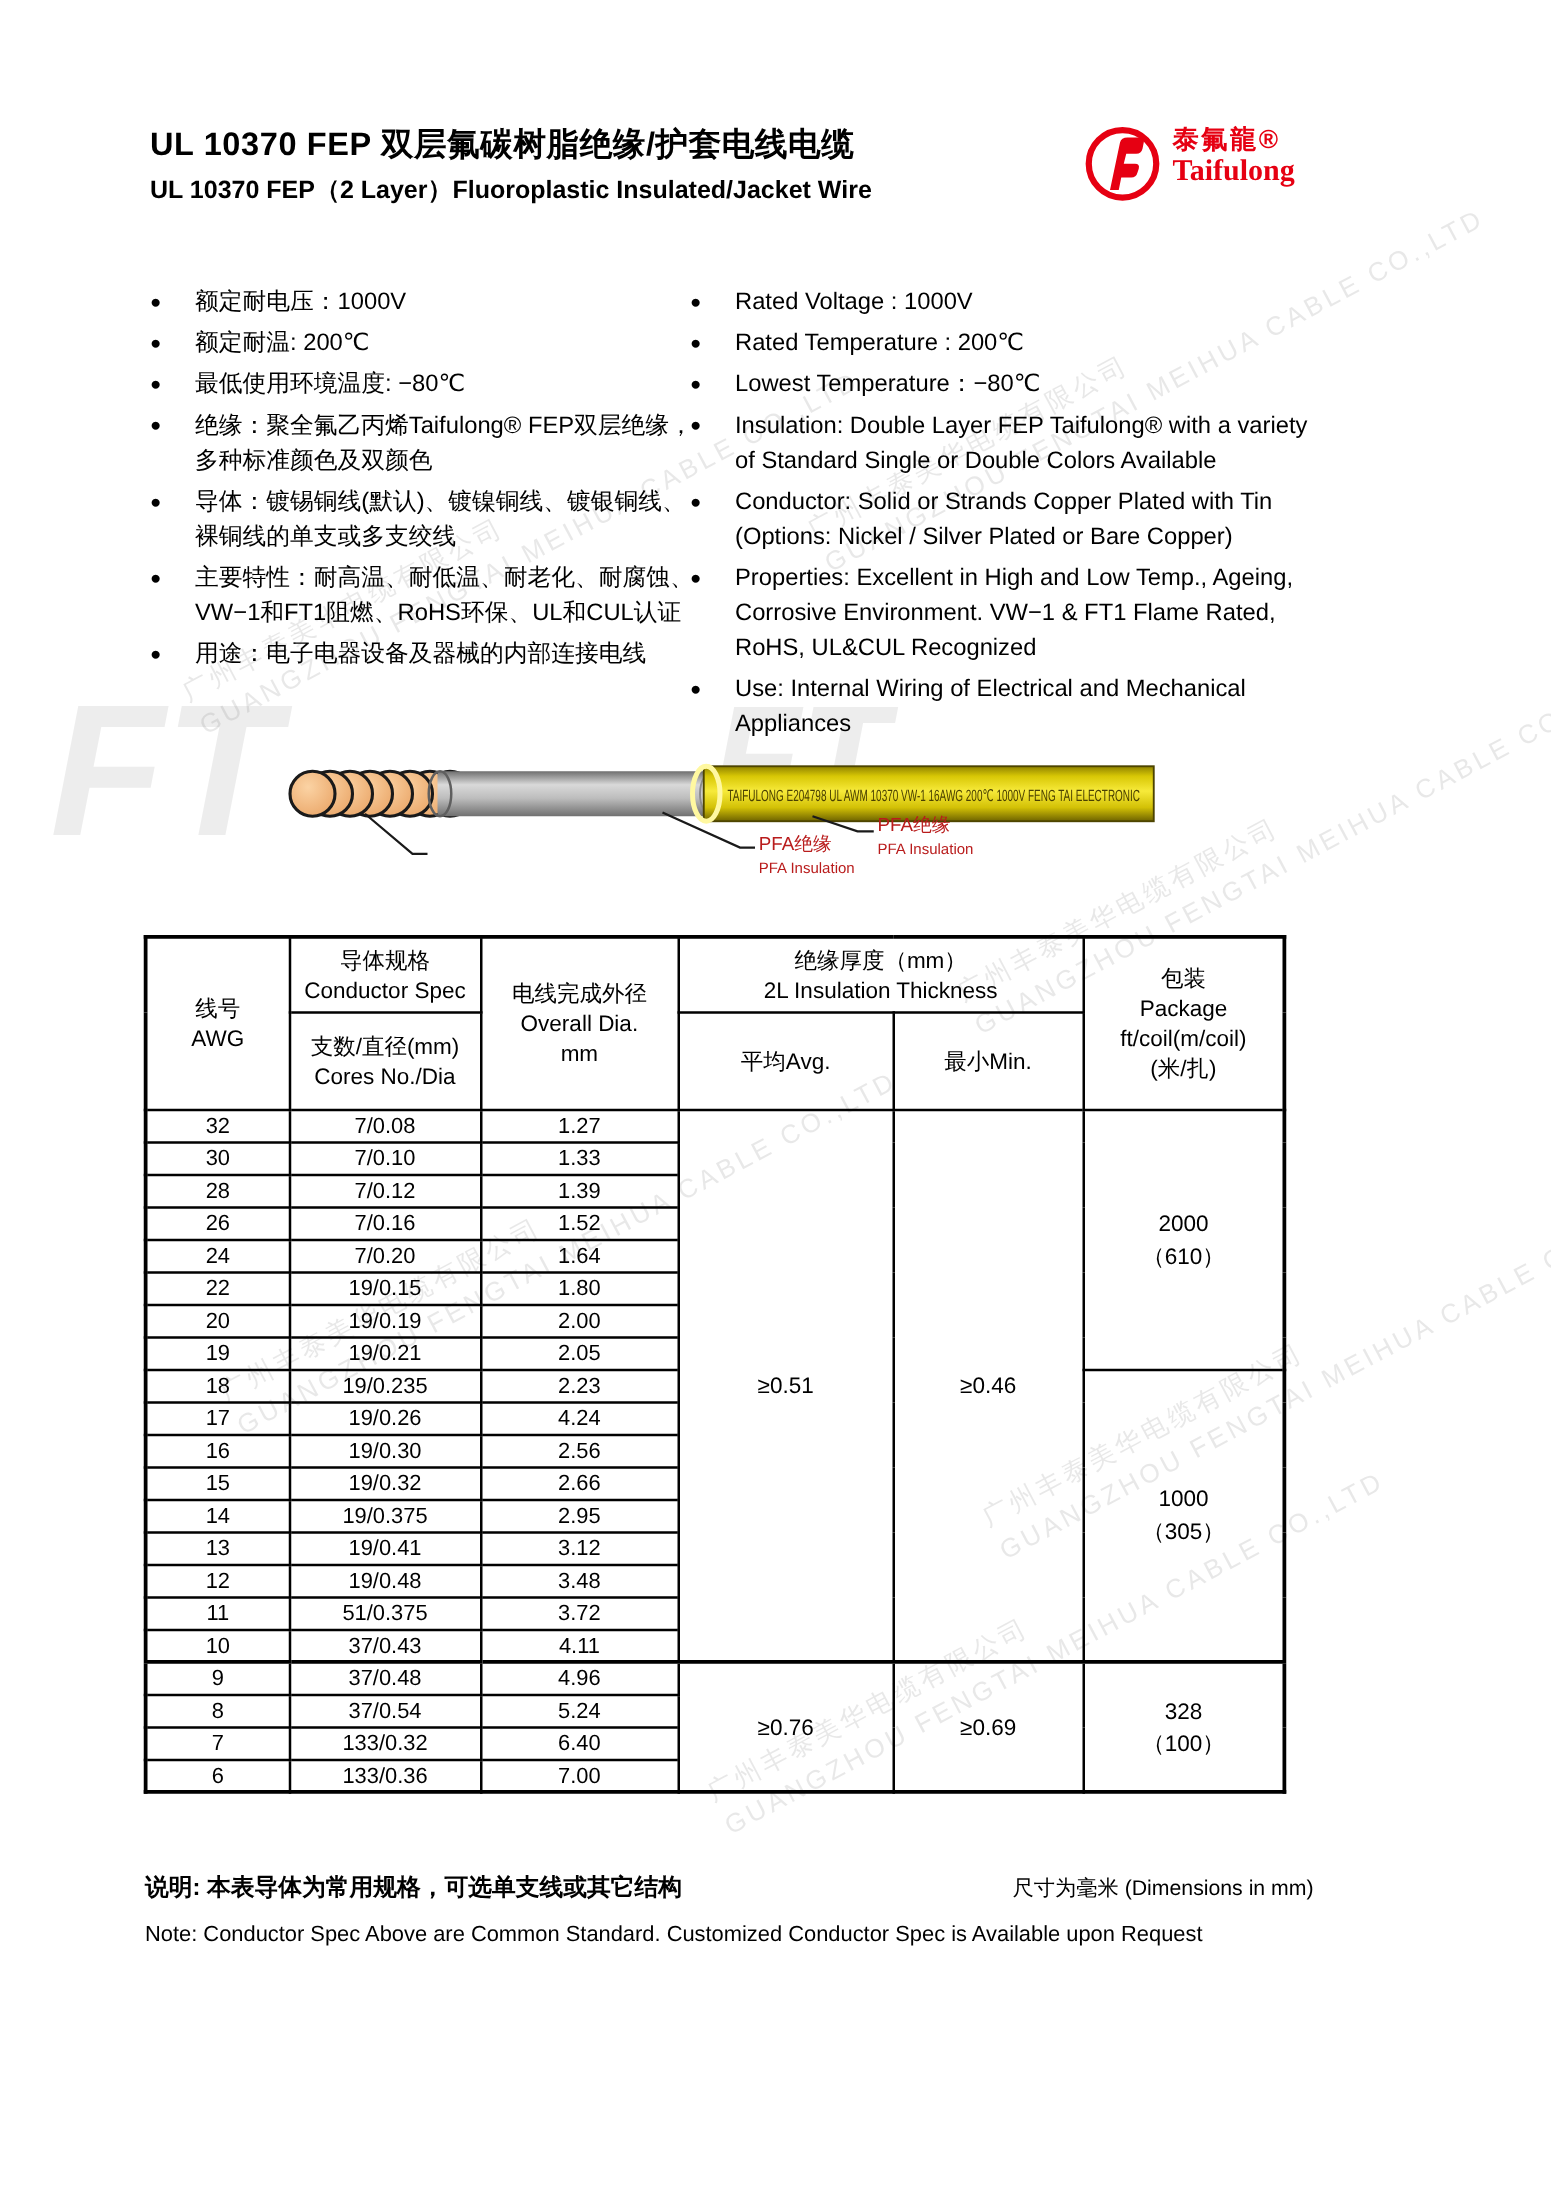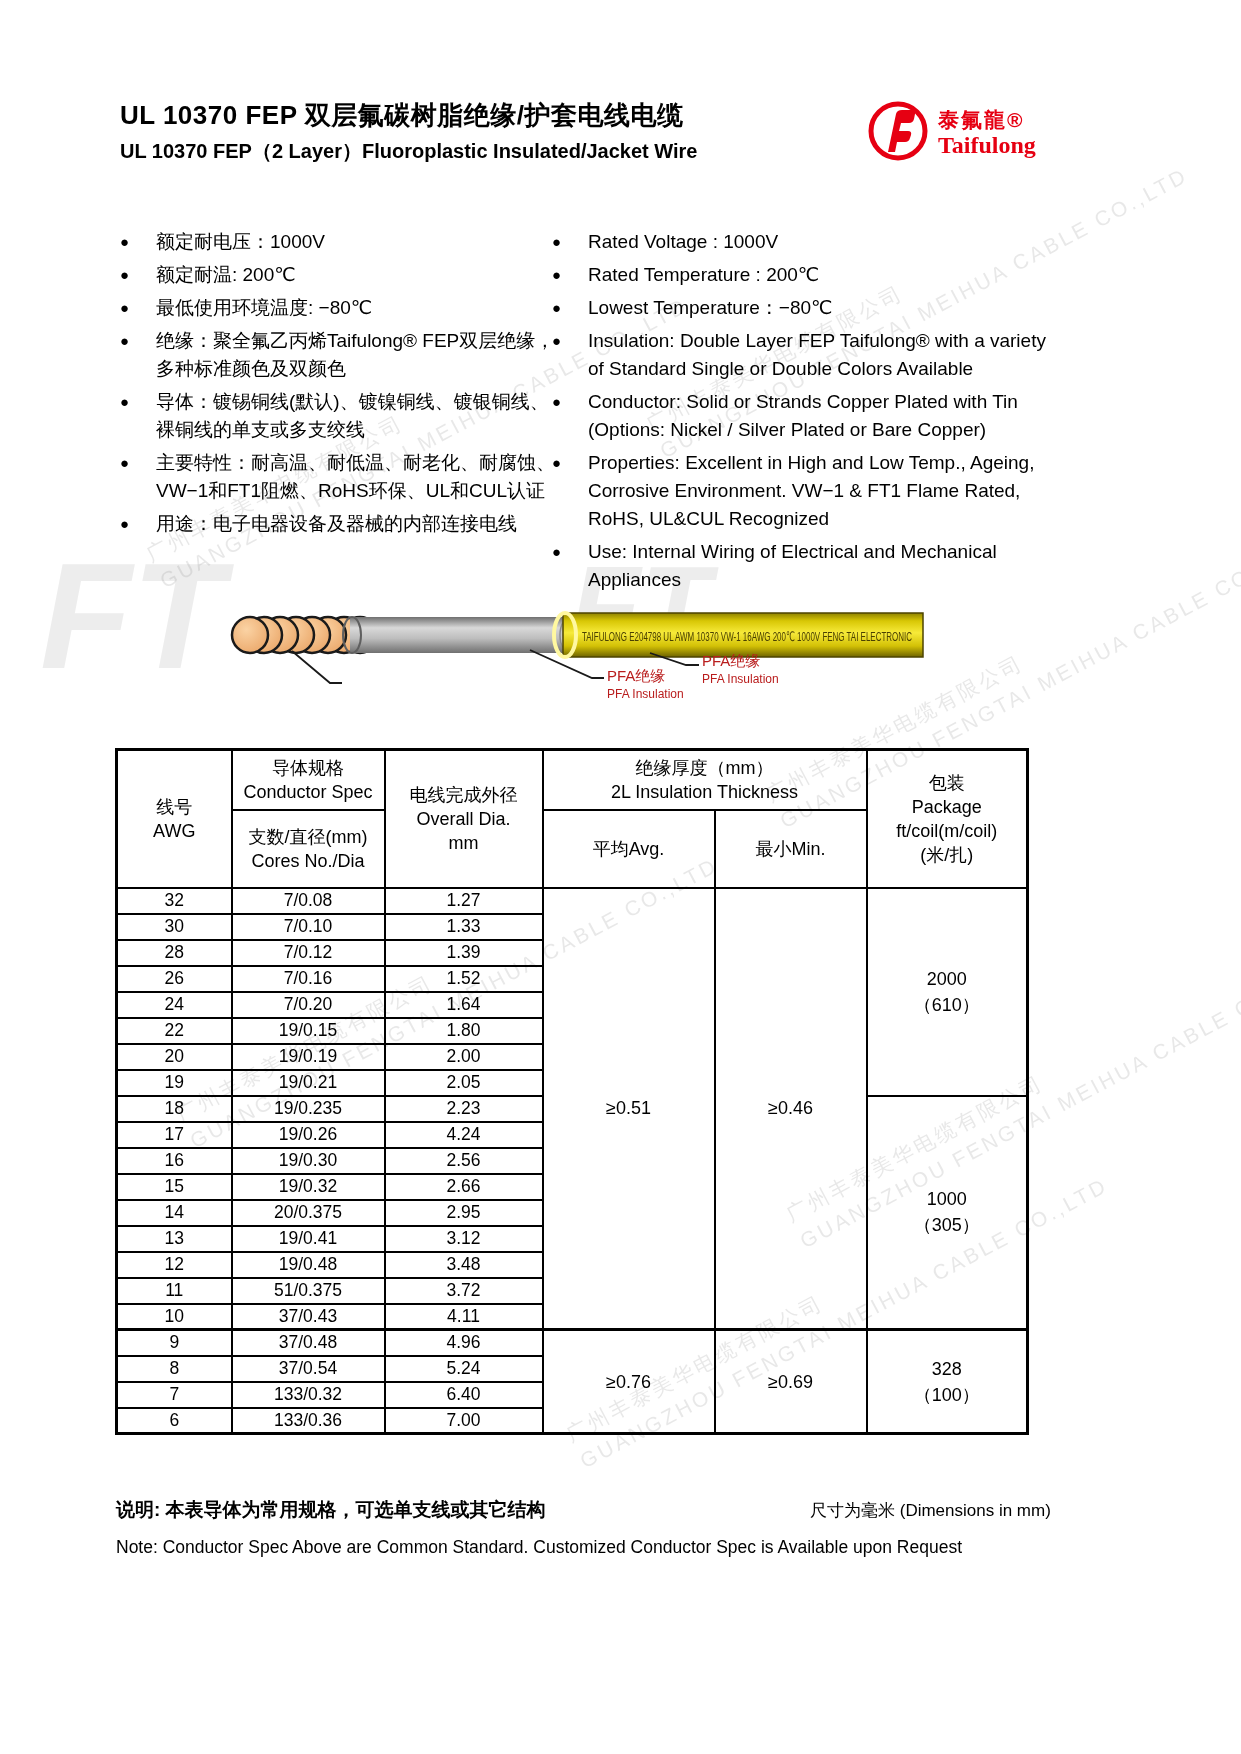--- a/index.html
+++ b/index.html
@@ -2,21 +2,21 @@
 <html><head>
 <meta charset="utf-8">
 <style>
   * { margin:0; padding:0; box-sizing:border-box; }
   body { background:#888; font-family:"Liberation Sans","DejaVu Sans",sans-serif; }
   .page { position:relative; width:1241px; height:1754px; background:#fff; margin:0 auto; overflow:hidden; color:#000; }
 
   
   .title-zh { position:absolute; left:120px; top:98px; font-size:26px; font-weight:bold; letter-spacing:.5px; }
   .title-en { position:absolute; left:120px; top:138px; font-size:20px; font-weight:bold; }
-  .logo { position:absolute; left:866px; top:100px; display:flex; align-items:center; gap:8px; }
+  .logo { position:absolute; left:866px; top:100px; display:flex; gap:8px; }
   .logo-text { display:flex; flex-direction:column; line-height:1.15; }
   .logo-zh { color:#e60012; font-size:21px; font-weight:bold; letter-spacing:2px; }
   .logo-en { color:#e60012; font-size:24px; font-weight:bold; font-family:"Liberation Serif","DejaVu Serif",serif; }
 
   
   .features { position:absolute; list-style:none; font-size:19px; line-height:28px; }
   .features-zh { left:120px; top:228px; width:440px; }
   .features-en { left:552px; top:228px; width:500px; }
   .features li { position:relative; padding-left:36px; margin-bottom:5px; }
   .features .blt { position:absolute; left:0; top:0; font-size:15px; }
@@ -271,21 +271,21 @@
           <td>19/0.30</td>
           <td>2.56</td>
         </tr>
         <tr>
           <td>15</td>
           <td>19/0.32</td>
           <td>2.66</td>
         </tr>
         <tr>
           <td>14</td>
-          <td>20/0.375</td>
+          <td>19/0.375</td>
           <td>2.95</td>
         </tr>
         <tr>
           <td>13</td>
           <td>19/0.41</td>
           <td>3.12</td>
         </tr>
         <tr>
           <td>12</td>
           <td>19/0.48</td>

